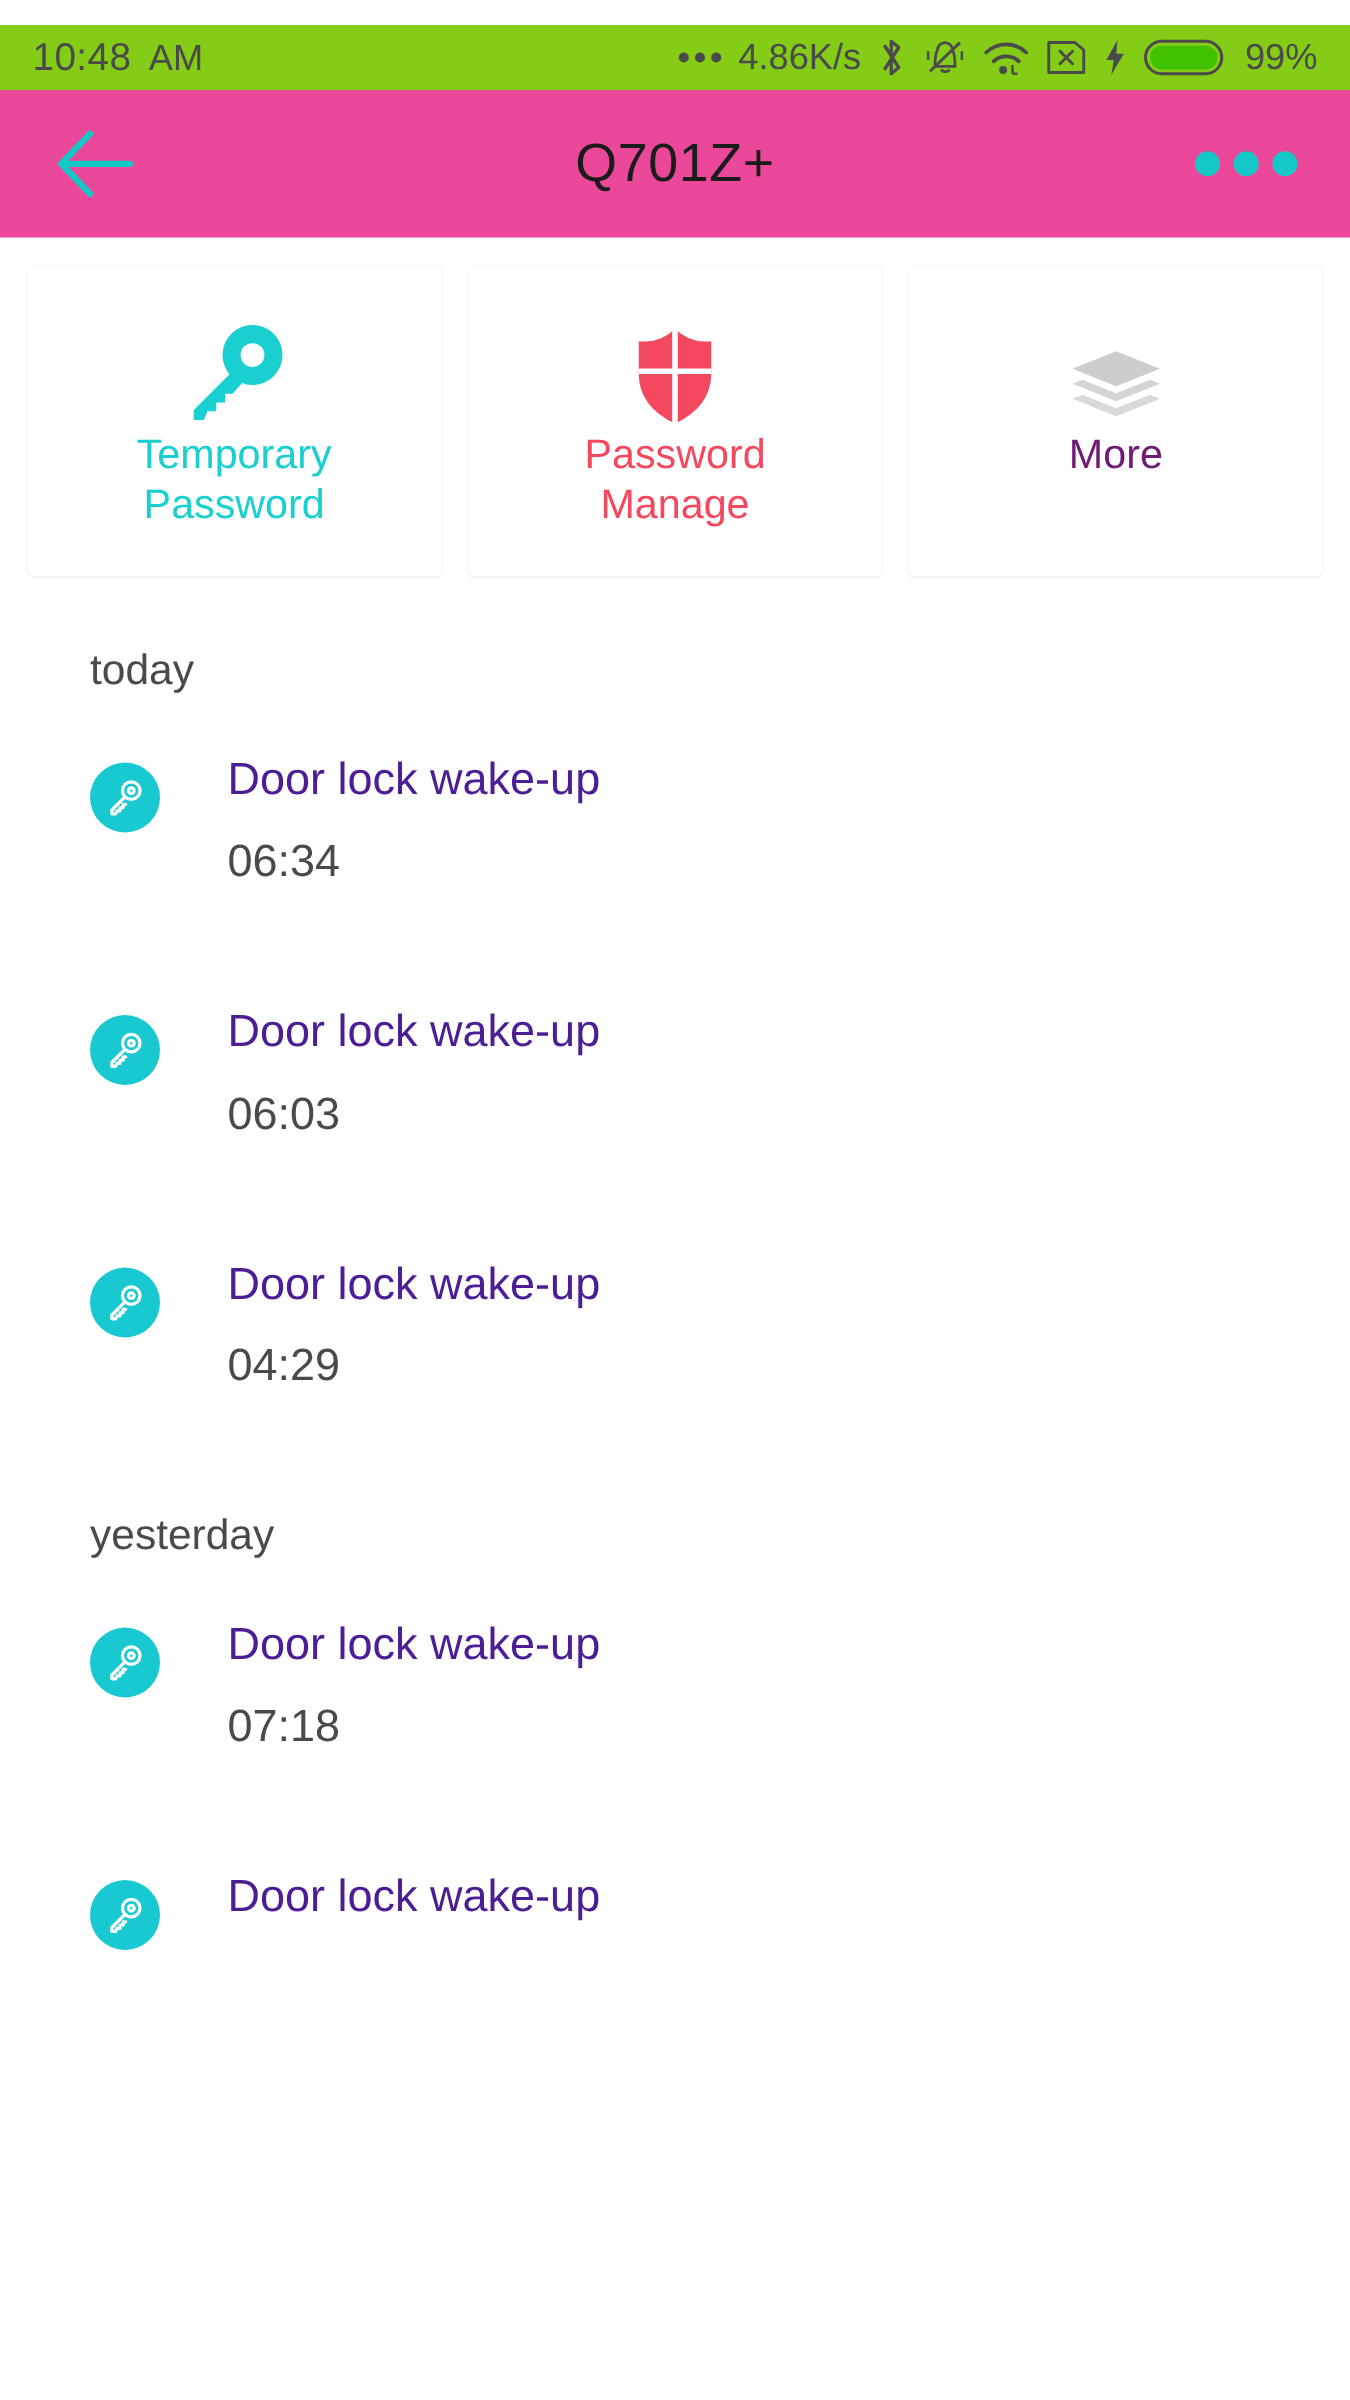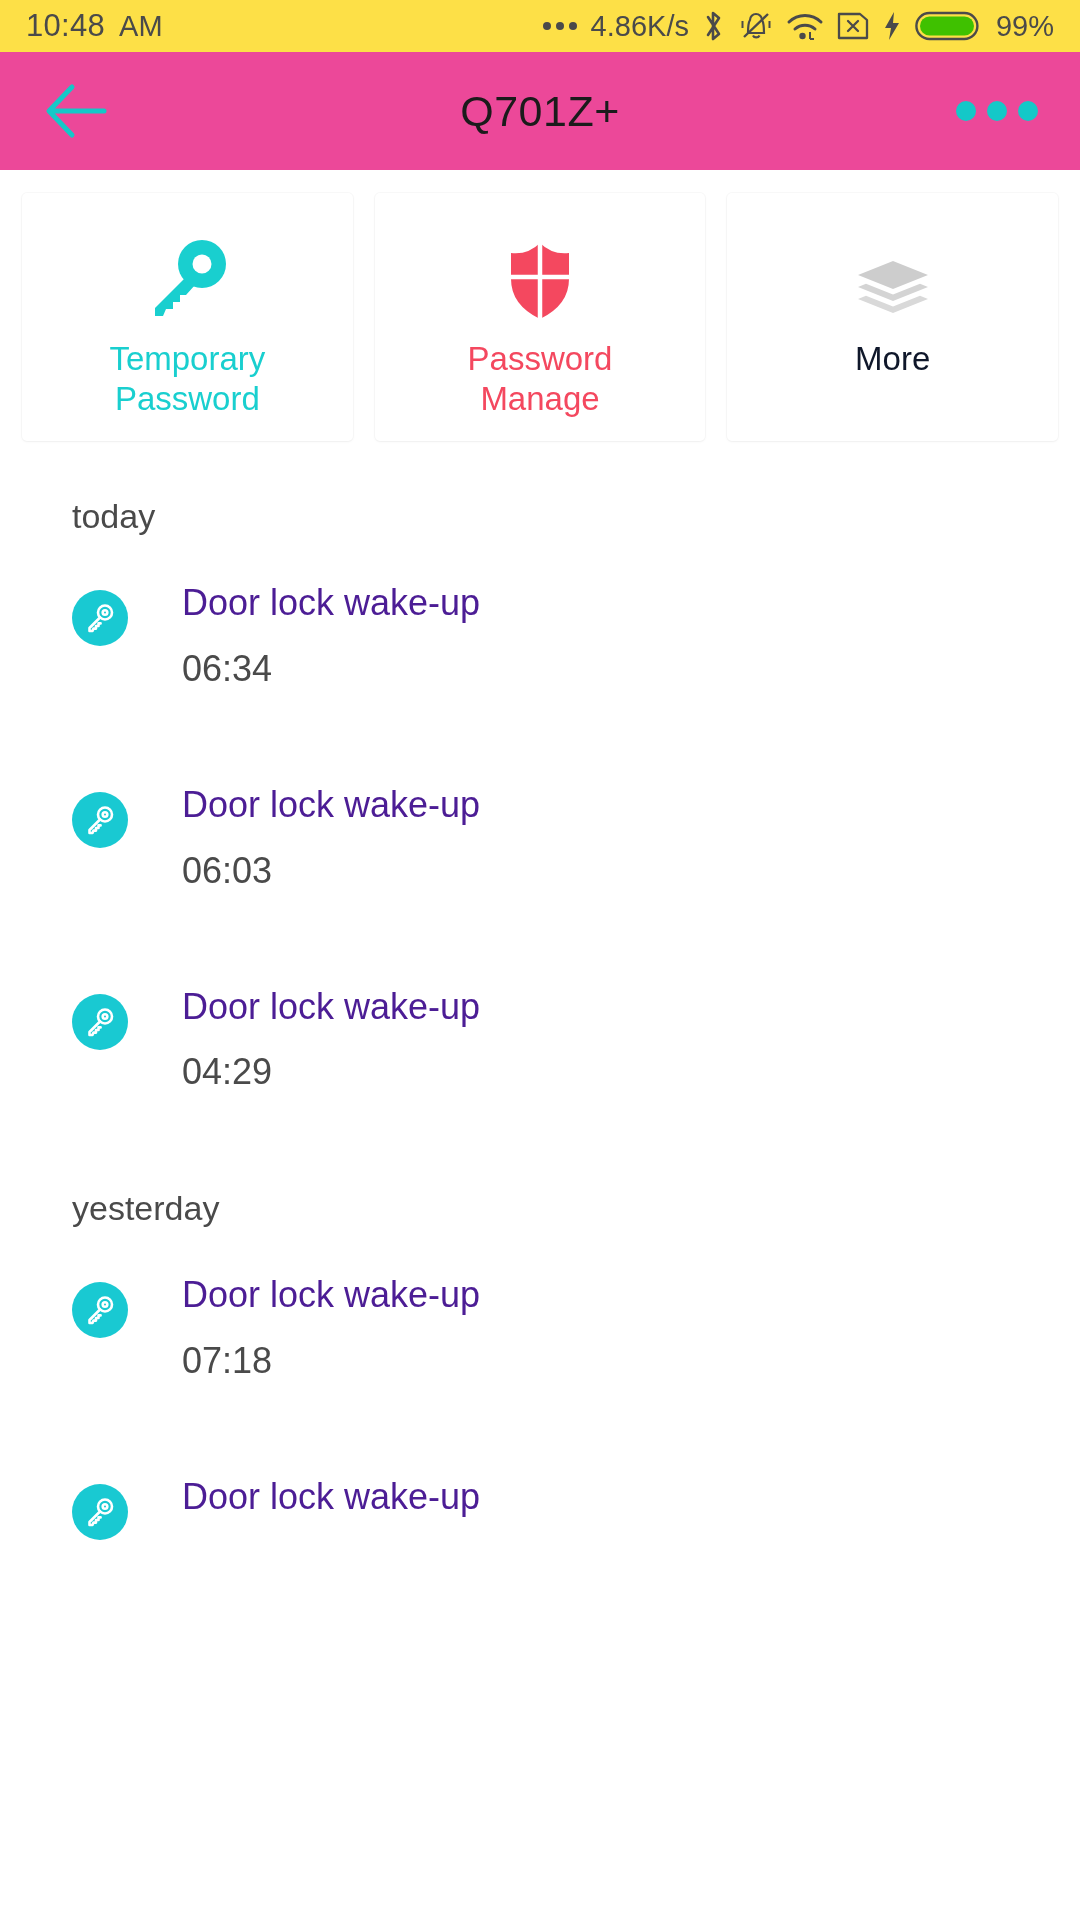--- a/index.html
+++ b/index.html
@@ -6,25 +6,26 @@
   html, body {
     width:1080px; height:1920px;
     background:#ffffff;
     font-family:"Liberation Sans", sans-serif;
     overflow:hidden;
   }
 
   
   #status-bar{
     height:52px;
-    background:#fde047;
+    background:#84cc16;
     display:flex;
     align-items:center;
     padding:0 26px;
     color:#4a4a4a;
+    margin-top:20px;
   }
   #status-left{ display:flex; align-items:baseline; gap:14px; }
   .status-clock{ font-size:31px; letter-spacing:.3px; color:#4a4a4a; }
   .status-ampm{ font-size:29px; color:#4a4a4a; }
   #status-right{ margin-left:auto; display:flex; align-items:center; gap:13px; }
   .net-dots{ display:flex; gap:5px; align-items:center; margin-right:1px; }
   .net-dots i{ width:8px; height:8px; border-radius:50%; background:#4a4a4a; display:block; }
   .net-speed{ font-size:29px; color:#4a4a4a; letter-spacing:0px; }
   .sicon{ display:flex; align-items:center; }
   .battery-pct{ font-size:29px; color:#4a4a4a; margin-left:2px; }
@@ -74,30 +75,30 @@
     flex-direction:column;
     align-items:center;
     justify-content:flex-start;
     padding-top:44px;
   }
   .action-icon{
     height:86px;
     display:flex; align-items:center; justify-content:center;
   }
   .action-label{
-    margin-top:16px;
+    margin-top:0;
     font-size:33px;
     line-height:1.2;
     text-align:center;
     white-space:pre-line;
   }
   .lbl-teal{ color:#19cfcf; }
   .lbl-purple{ color:#9b95f2; }
   .lbl-red{ color:#f4485f; }
-  .lbl-gray{ color:#0f172a; }
+  .lbl-gray{ color:#701a75; }
 
   
   #timeline{
     padding:0 72px;
     margin-top:56px;
   }
   .day-header{
     font-size:34px;
     color:#4a4a4a;
     margin-bottom:48px;

